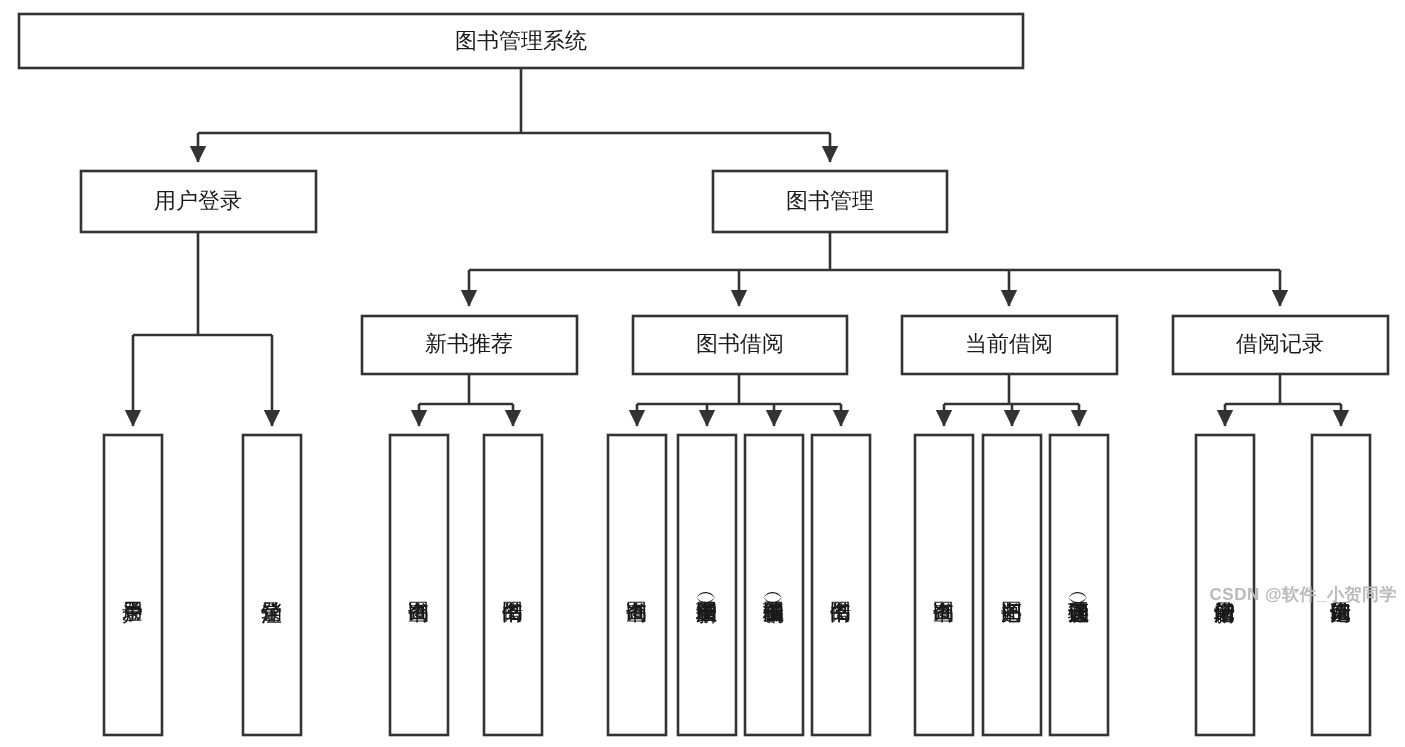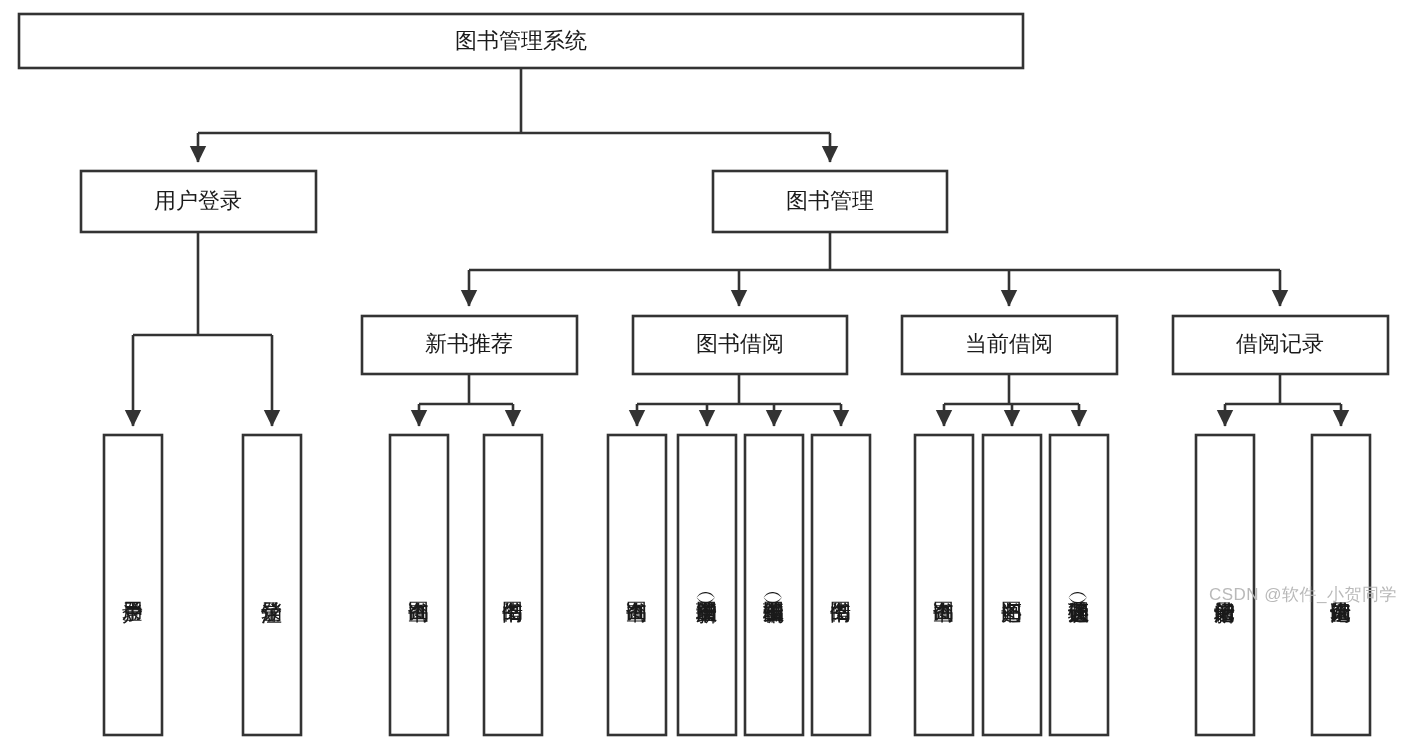--- a/index.html
+++ b/index.html
@@ -52,20 +52,21 @@
   }
   .watermark {
     position: absolute;
     right: 8px;
     bottom: 4px;
     font-family: "Liberation Sans", sans-serif;
     font-size: 17px;
     color: #b9b9b9;
     letter-spacing: 0.5px;
     white-space: nowrap;
+    font-weight: bold;
   }
 </style>
 </head>
 <body>
 
 <div id="diagram-root">
 
   <svg id="flow" viewBox="0 0 1405 747">
     <defs>
       <marker id="arrow" viewBox="0 0 12 12" refX="10.5" refY="6" markerWidth="7" markerHeight="7" orient="auto-start-reverse">

